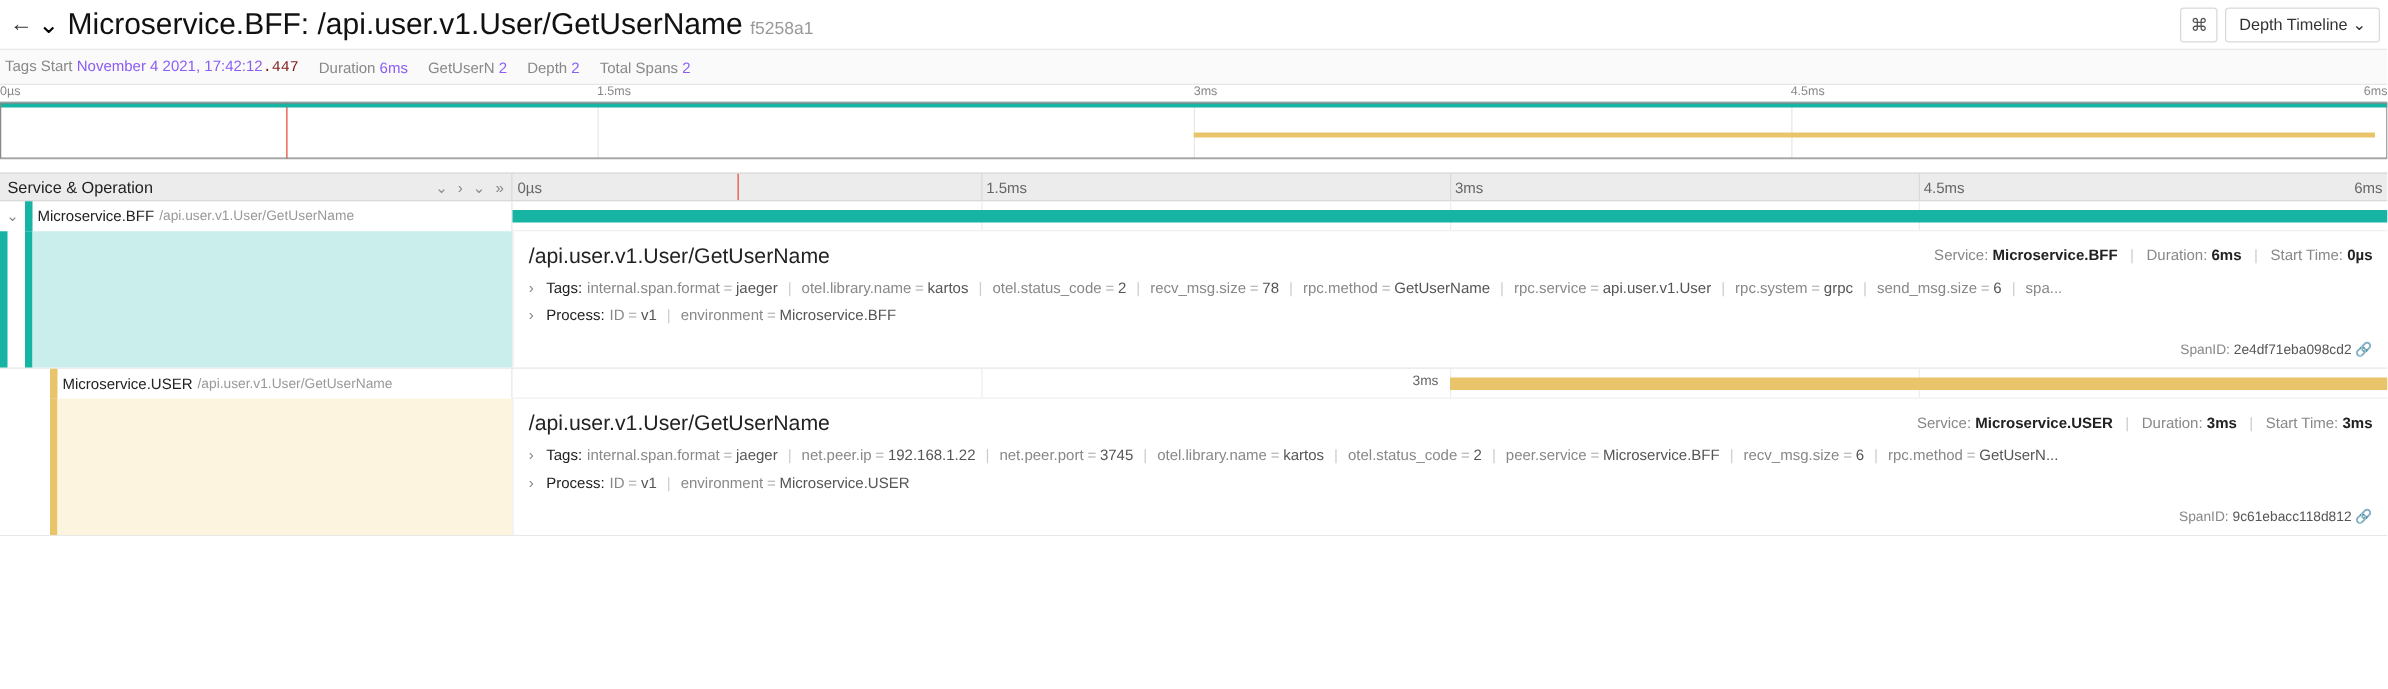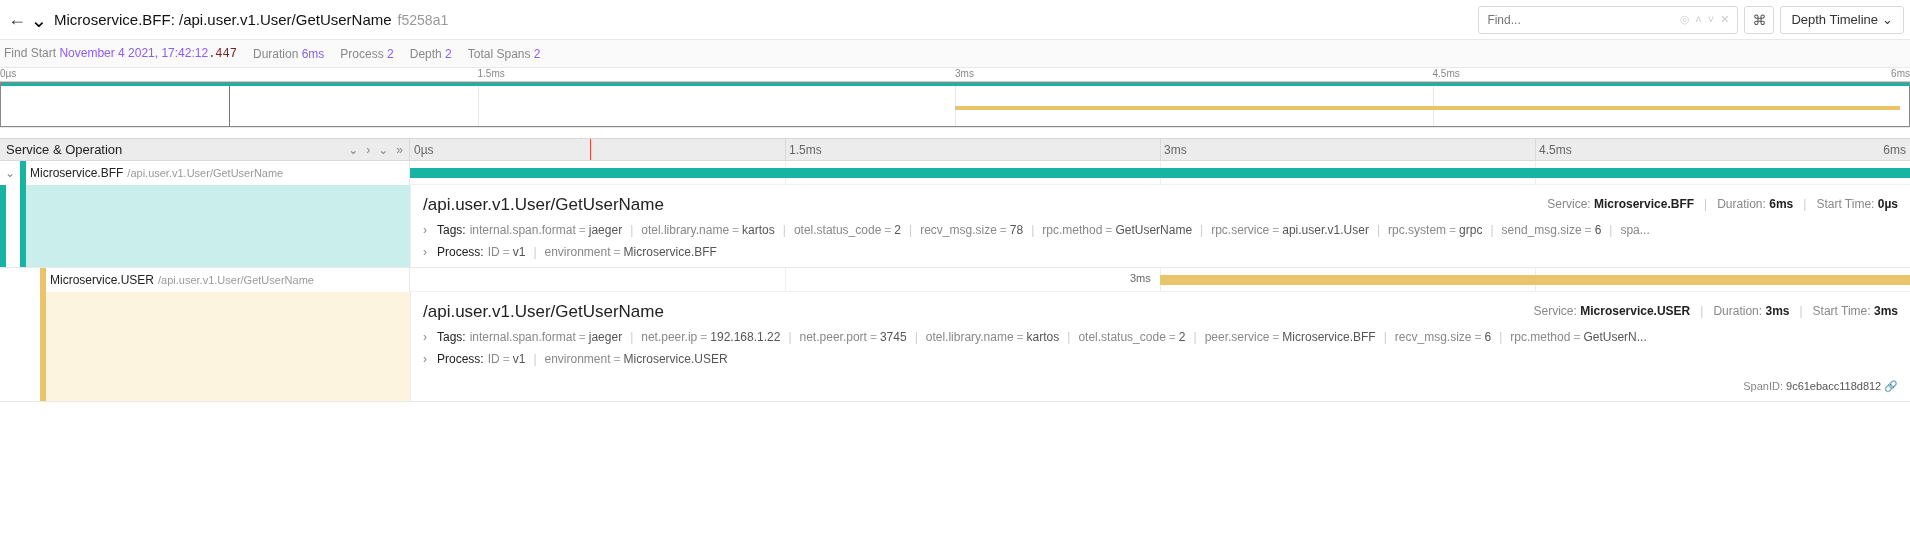--- a/index.html
+++ b/index.html
@@ -6,21 +6,21 @@
   body { font-family: "Helvetica Neue", Helvetica, Arial, sans-serif; font-size: 14px; color: #111; background: #fff; }
 
   
   .header {
     display: flex; align-items: center; height: 40px; padding: 0 6px;
     border-bottom: 1px solid #e8e8e8; background: #fff;
   }
   .back-arrow { width: 22px; text-align: center; font-size: 18px; color: #333; cursor: pointer; }
   .chev { width: 22px; text-align: center; font-size: 20px; color: #000; cursor: pointer; }
   .title-wrap { display: flex; align-items: baseline; gap: 6px; margin-left: 4px; flex: 1; min-width: 0; }
-  .title-prefix { font-size: 15px; }
+  .title-prefix { font-size: 24px; }
   .title-hash { color: #999; font-size: 14px; }
   .hdr-right { display: flex; align-items: center; gap: 6px; margin-left: auto; }
   .find-box {
     width: 260px; height: 28px; border: 1px solid #d9d9d9; border-radius: 3px;
     padding: 0 8px; font-size: 12px; color: #777; outline: none;
     display: flex; align-items: center; justify-content: space-between;
   }
   .find-box input { border: none; outline: none; font-size: 12px; flex: 1; }
   .find-ctrl { color: #ccc; font-size: 11px; display: flex; gap: 6px; }
   .icon-btn {
@@ -163,48 +163,39 @@
 <body>
 
 <div class="header">
   <div class="back-arrow">←</div>
   <div class="chev">⌄</div>
   <div class="title-wrap">
     <span class="title-prefix">Microservice.BFF: /api.user.v1.User/GetUserName</span>
     <span class="title-hash">f5258a1</span>
   </div>
   <div class="hdr-right">
-    <div class="find-box">
-      <input type="text" placeholder="Find..." style="">
-      <div class="find-ctrl">
-        <span>◎</span>
-        <span>˄</span>
-        <span>˅</span>
-        <span>✕</span>
-      </div>
-    </div>
     <div class="icon-btn">⌘</div>
     <div class="trace-timeline-btn">
       <span>Depth Timeline</span>
       <span>⌄</span>
     </div>
   </div>
 </div>
 
 <div class="stats-row">
   <span>
-    <span class="lbl">Find Start</span>
+    <span class="lbl">Tags Start</span>
     <span class="val">November 4 2021, 17:42:12</span><span class="val-small">.447</span>
   </span>
   <span>
     <span class="lbl">Duration</span>
     <span class="val">6ms</span>
   </span>
   <span>
-    <span class="lbl">Process</span>
+    <span class="lbl">GetUserN</span>
     <span class="val">2</span>
   </span>
   <span>
     <span class="lbl">Depth</span>
     <span class="val">2</span>
   </span>
   <span>
     <span class="lbl">Total Spans</span>
     <span class="val">2</span>
   </span>
@@ -285,20 +276,25 @@
       <div class="kvline">
         <span class="caret">›</span>
         <span class="lead">Tags:</span>
         <span id="tags0"><span class="pair"><span class="k">internal.span.format</span><span class="eq">=</span><span class="v">jaeger</span></span><span class="pipe">|</span><span class="pair"><span class="k">otel.library.name</span><span class="eq">=</span><span class="v">kartos</span></span><span class="pipe">|</span><span class="pair"><span class="k">otel.status_code</span><span class="eq">=</span><span class="v">2</span></span><span class="pipe">|</span><span class="pair"><span class="k">recv_msg.size</span><span class="eq">=</span><span class="v">78</span></span><span class="pipe">|</span><span class="pair"><span class="k">rpc.method</span><span class="eq">=</span><span class="v">GetUserName</span></span><span class="pipe">|</span><span class="pair"><span class="k">rpc.service</span><span class="eq">=</span><span class="v">api.user.v1.User</span></span><span class="pipe">|</span><span class="pair"><span class="k">rpc.system</span><span class="eq">=</span><span class="v">grpc</span></span><span class="pipe">|</span><span class="pair"><span class="k">send_msg.size</span><span class="eq">=</span><span class="v">6</span></span><span class="pipe">|</span><span class="pair"><span class="k">spa...</span></span></span>
       </div>
       <div class="kvline">
         <span class="caret">›</span>
         <span class="lead">Process:</span>
         <span id="proc0"><span class="pair"><span class="k">ID</span><span class="eq">=</span><span class="v">v1</span></span><span class="pipe">|</span><span class="pair"><span class="k">environment</span><span class="eq">=</span><span class="v">Microservice.BFF</span></span></span>
       </div>
+      <div class="spanid-row">
+        <span>SpanID:</span>
+        <span class="v">2e4df71eba098cd2</span>
+        <span class="link">🔗</span>
+      </div>
     </div>
   </div>
 </div>
 
 <div class="span-block">
   <div class="span-row">
     <div class="row-left">
       <div class="indent"></div>
       <div class="indent"></div>
       <div class="colorbar color-gold"></div>

